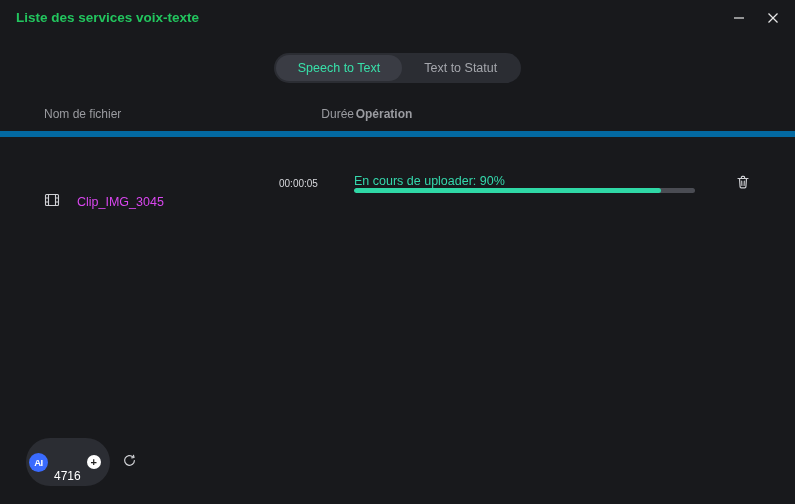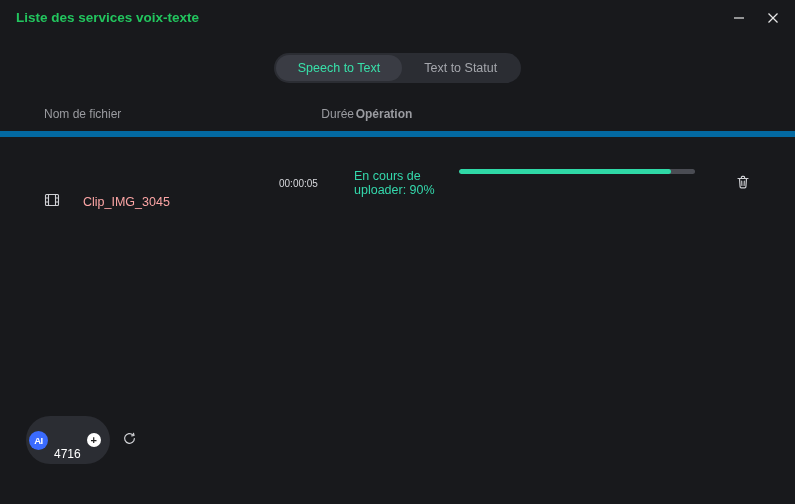--- a/index.html
+++ b/index.html
@@ -81,33 +81,34 @@
 
     .table-row {
       display: flex;
       align-items: center;
       padding: 18px 40px 18px 44px;
     }
     .cell-filename {
       flex: 0 0 235px;
       display: flex;
       align-items: center;
-      gap: 23px;
-      color: #fca5a5;
+      gap: 17px;
+      color: #d946ef;
       font-size: 12.5px;
       margin-top: 37px;
     }
     .cell-duree {
       flex: 0 0 75px;
       color: #d7d8dc;
       font-size: 10px;
     }
     .cell-statut {
       flex: 1;
       display: flex;
+      flex-direction: column;
       gap: 0;
     }
     .status-text {
       color: #34d8ac;
       font-size: 12.5px;
     }
     .progress-track {
       width: 100%;
       max-width: 360px;
       height: 5px;
@@ -129,21 +130,21 @@
       background: transparent;
       border: none;
       color: #c0c1c6;
       cursor: pointer;
       padding: 4px;
     }
 
     .footer {
       position: absolute;
       left: 26px;
-      bottom: 40px;
+      bottom: 18px;
       display: flex;
       align-items: center;
       gap: 12px;
     }
     .credits-pill {
       display: inline-flex;
       align-items: center;
       gap: 6px;
       background: #2b2d33;
       border-radius: 999px;

